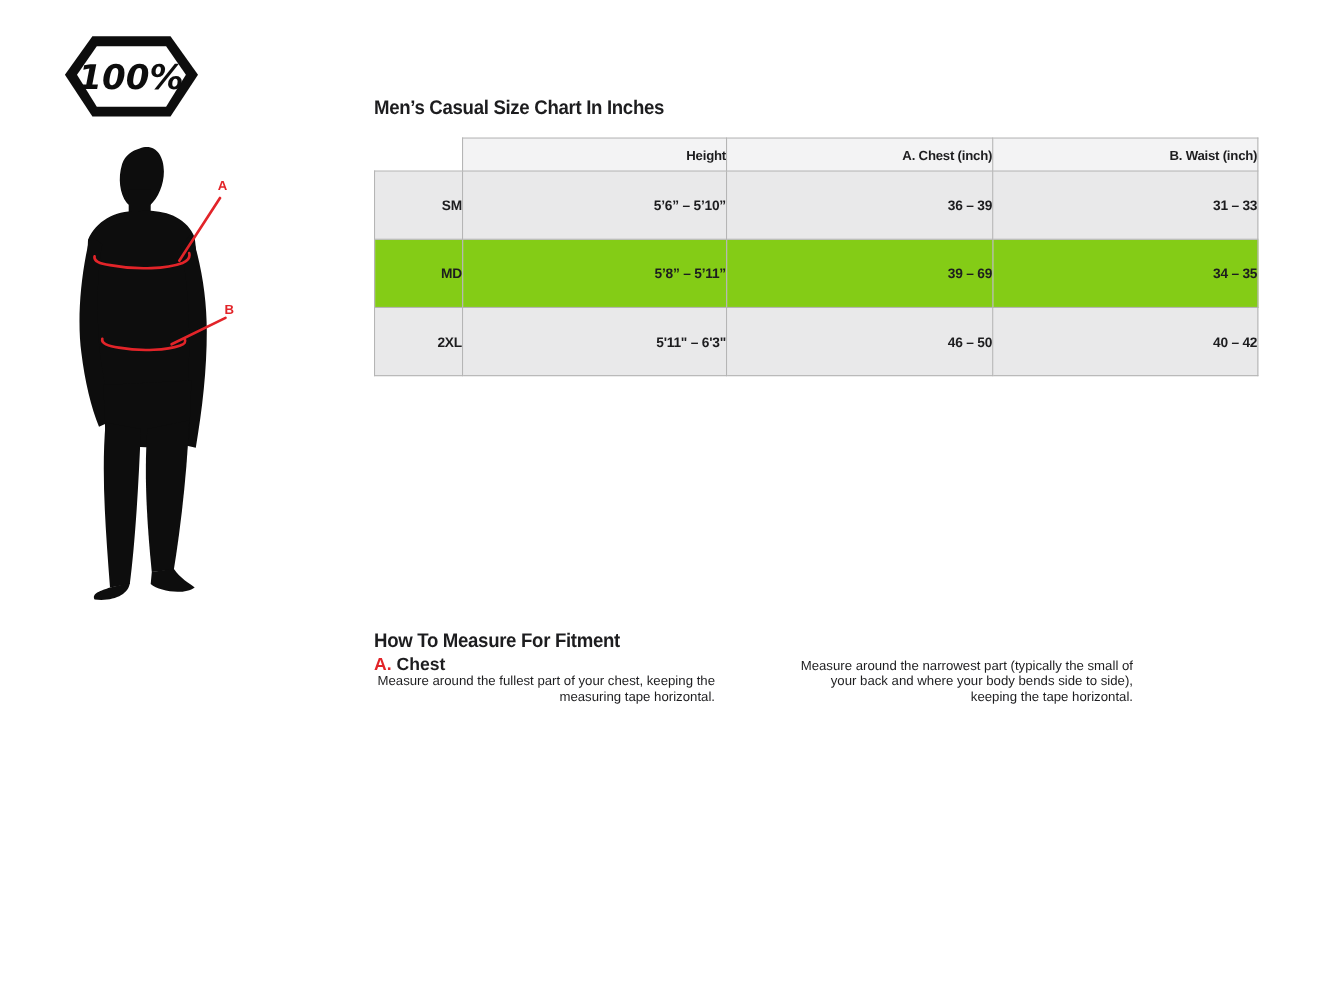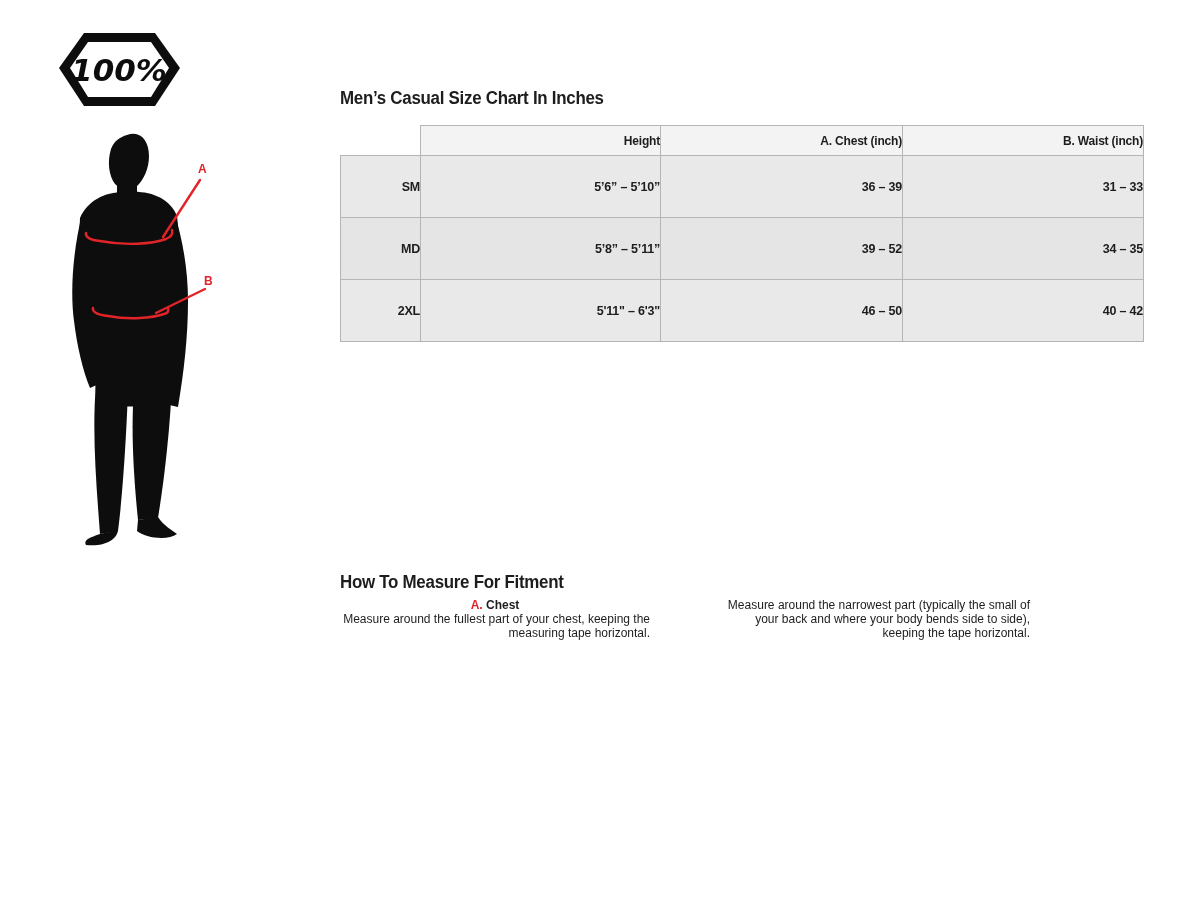--- a/index.html
+++ b/index.html
@@ -41,27 +41,27 @@
   }
   .size-table td, .size-table th {
     border: 1px solid #b5b5b5;
     text-align: right; vertical-align: middle;
     font-size: 12.5px; font-weight: bold; letter-spacing: -0.2px;
   }
   .size-table th { height: 30px; background: #f3f3f4; font-size: 12px; }
   .size-table td { height: 62px; padding-left: 12px; }
   .size-table th.corner { border: none; background: transparent; }
   tr.row-shaded td { background: #e9e9ea; }
-  tr.row-plain td { background: #e5e5e5; }
+  tr.row-plain td { background: #84cc16; }
 
   
   .measure-item { position: absolute; top: 598px; width: 310px; }
   .measure-item.item-a { left: 340px; }
   .measure-item.item-b { left: 720px; }
-  .measure-item .item-label { font-size: 12px; font-weight: bold; line-height: 14px; text-align: center; }
+  .measure-item .item-label { font-size: 16px; font-weight: bold; line-height: 14px; }
   .measure-item .item-letter { color: #e22429; }
   .measure-item .item-desc { font-size: 12px; line-height: 14px; margin-top: 0px; text-align: right; }
 
   
   .disclaimer {
     position: absolute; left: 60px; top: 818px;
     font-size: 11.5px; font-weight: bold; line-height: 12.5px;
   }
 </style>
 </head>
@@ -131,21 +131,21 @@
     <tbody>
       <tr class="row-shaded">
         <td>SM</td>
         <td>5’6” – 5’10”</td>
         <td>36 – 39</td>
         <td>31 – 33</td>
       </tr>
       <tr class="row-plain">
         <td>MD</td>
         <td>5’8” – 5’11”</td>
-        <td>39 – 52</td>
+        <td>39 – 69</td>
         <td>34 – 35</td>
       </tr>
       <tr class="row-shaded">
         <td>2XL</td>
         <td>5'11" – 6'3"</td>
         <td>46 – 50</td>
         <td>40 – 42</td>
       </tr>
     </tbody>
   </table>

